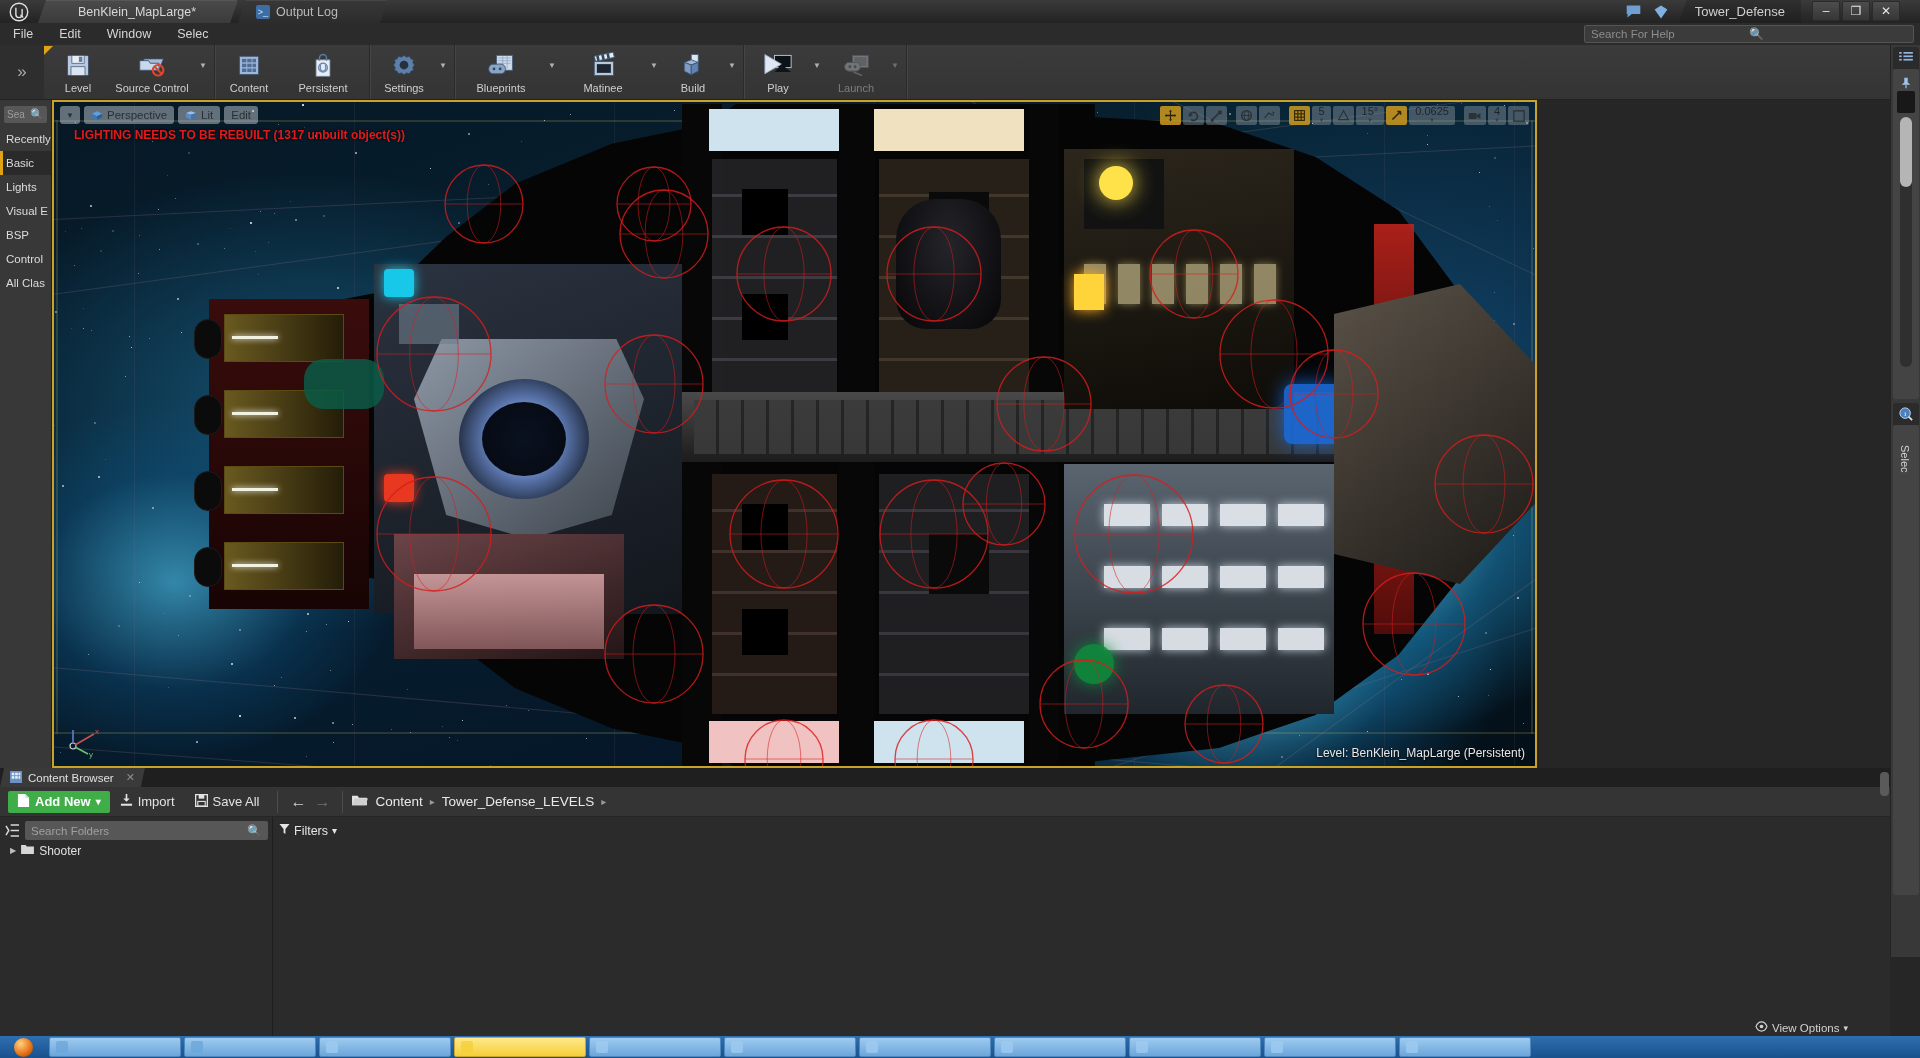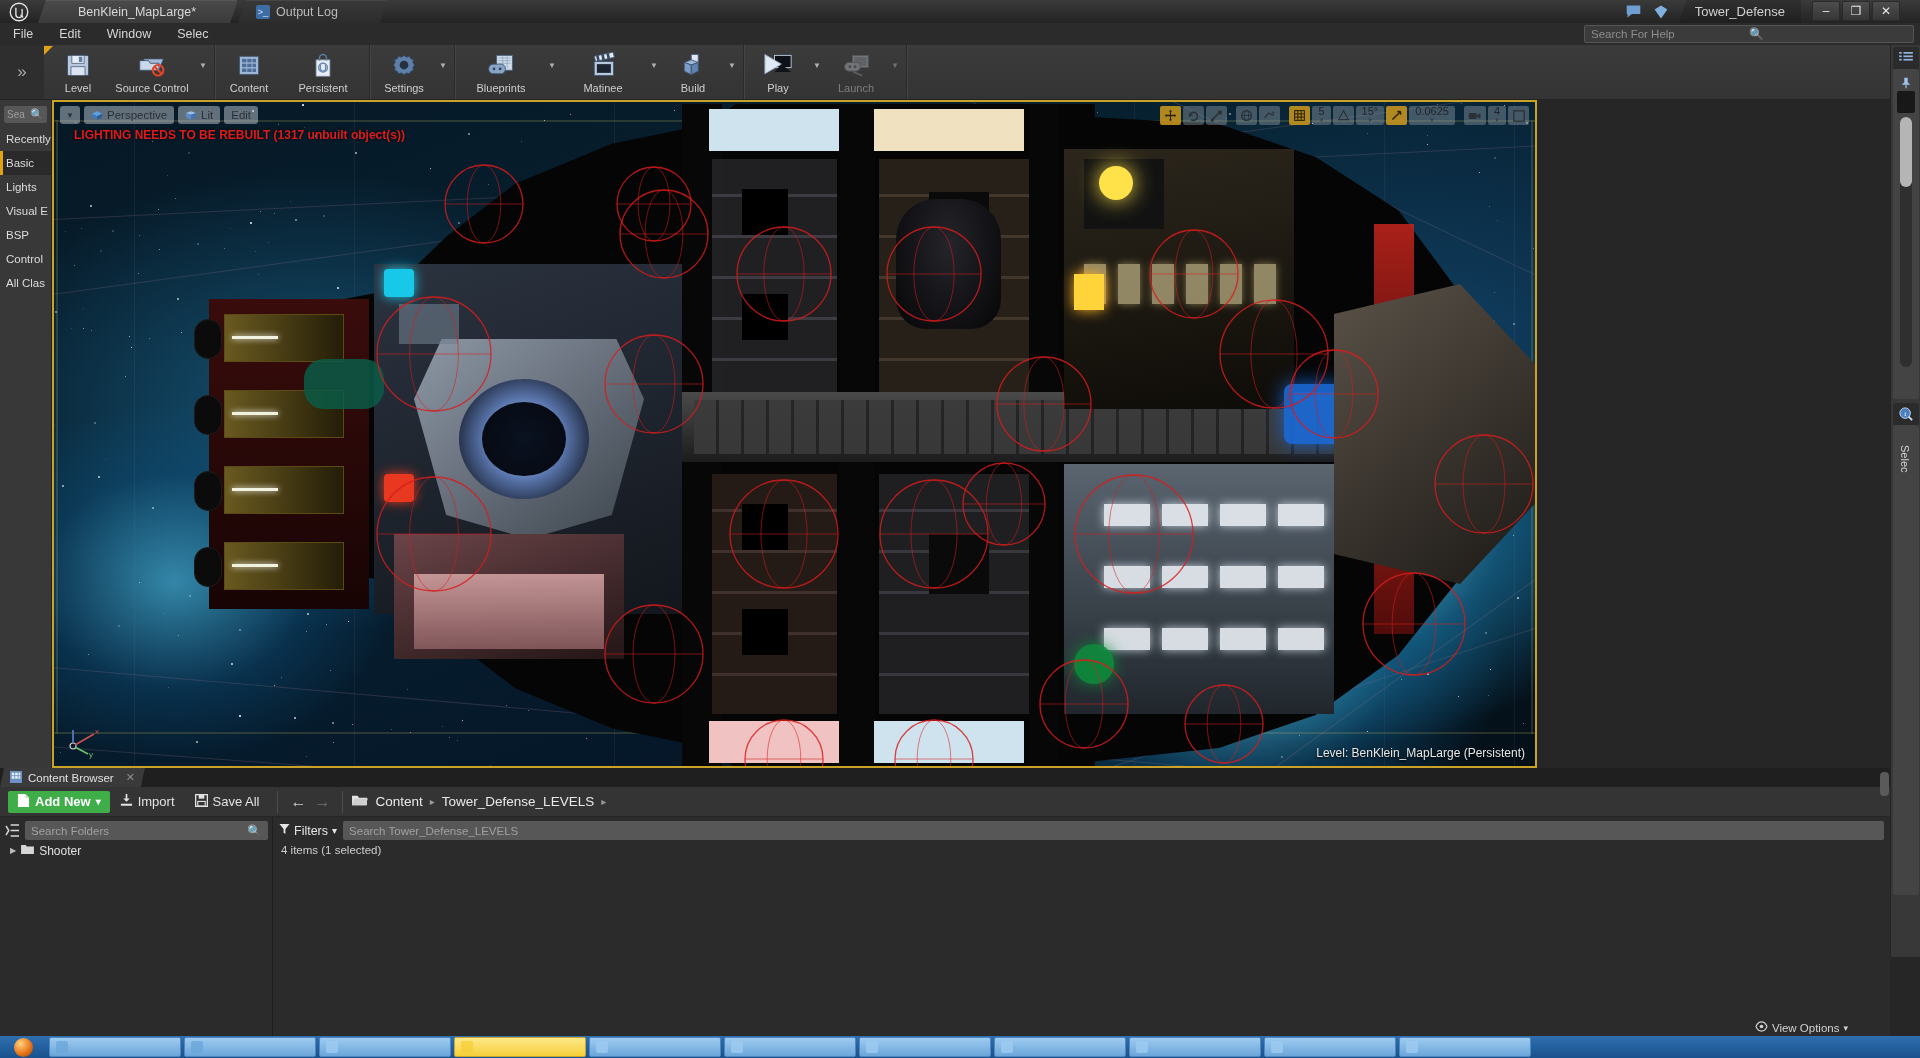--- a/index.html
+++ b/index.html
@@ -1352,25 +1352,21 @@
         <div class="cbr-top">
           <div class="filters-btn">
             <span>
               <svg width="11" height="12" viewBox="0 0 12 13">
                   <path d="M0.5 1 h11 L7 6.5 V12 L5 10.5 V6.5z" fill="#e5e5e5"></path>
                 </svg>
             </span>
             <span>Filters</span>
             <span style="font-size:10px">▾</span>
           </div>
-          <div class="cbr-search">
-            <span>Search Tower_Defense_LEVELS</span>
-          </div>
-        </div>
-        <div class="cbr-status">4 items (1 selected)</div>
+        </div>
       </div>
     </div>
 
     <div class="view-options">
       <span>
         <svg width="13" height="11" viewBox="0 0 14 12">
             <path d="M7 1 C3 1 1 6 1 6 s2 5 6 5 6-5 6-5 -2-5 -6-5z" fill="none" stroke="#d2d2d2" stroke-width="1.2"></path>
             <circle cx="7" cy="6" r="2" fill="#d2d2d2"></circle>
           </svg>
       </span>

